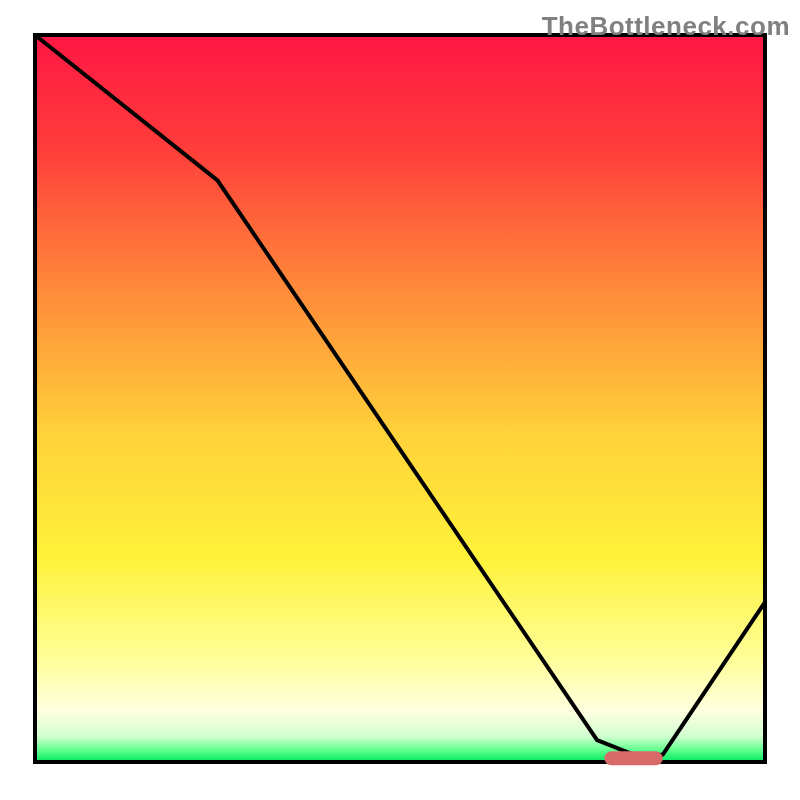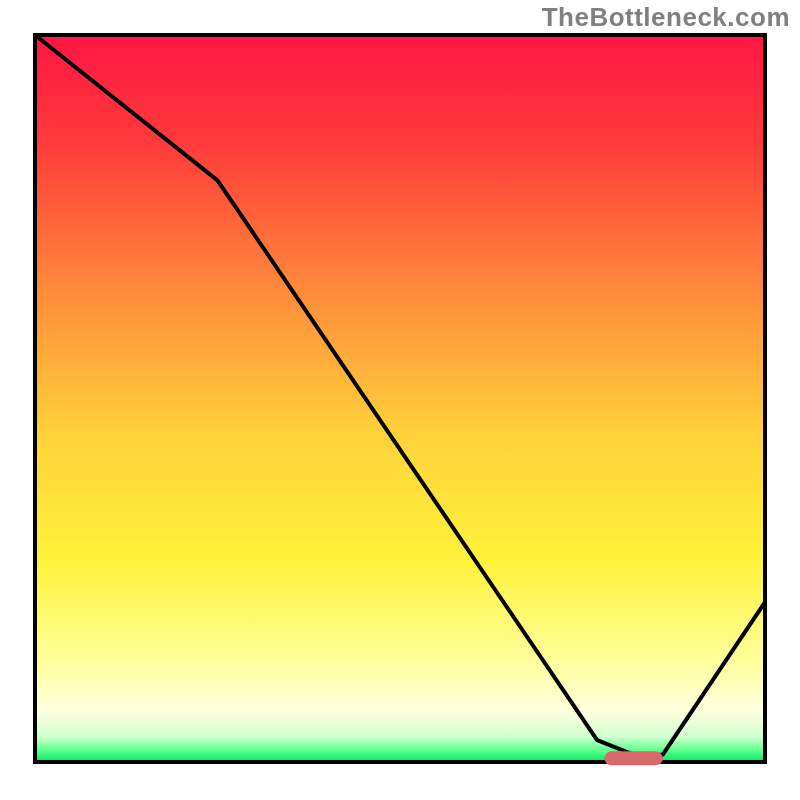--- a/index.html
+++ b/index.html
@@ -11,21 +11,21 @@
     background: #ffffff;
     font-family: Arial, Helvetica, sans-serif;
   }
   .container {
     position: relative;
     width: 800px;
     height: 800px;
   }
   .watermark {
     position: absolute;
-    top: 2px;
+    top: 11px;
     right: 10px;
     font-size: 26px;
     font-weight: 600;
     color: #808080;
     letter-spacing: 0.5px;
     z-index: 10;
   }
   svg {
     display: block;
   }

